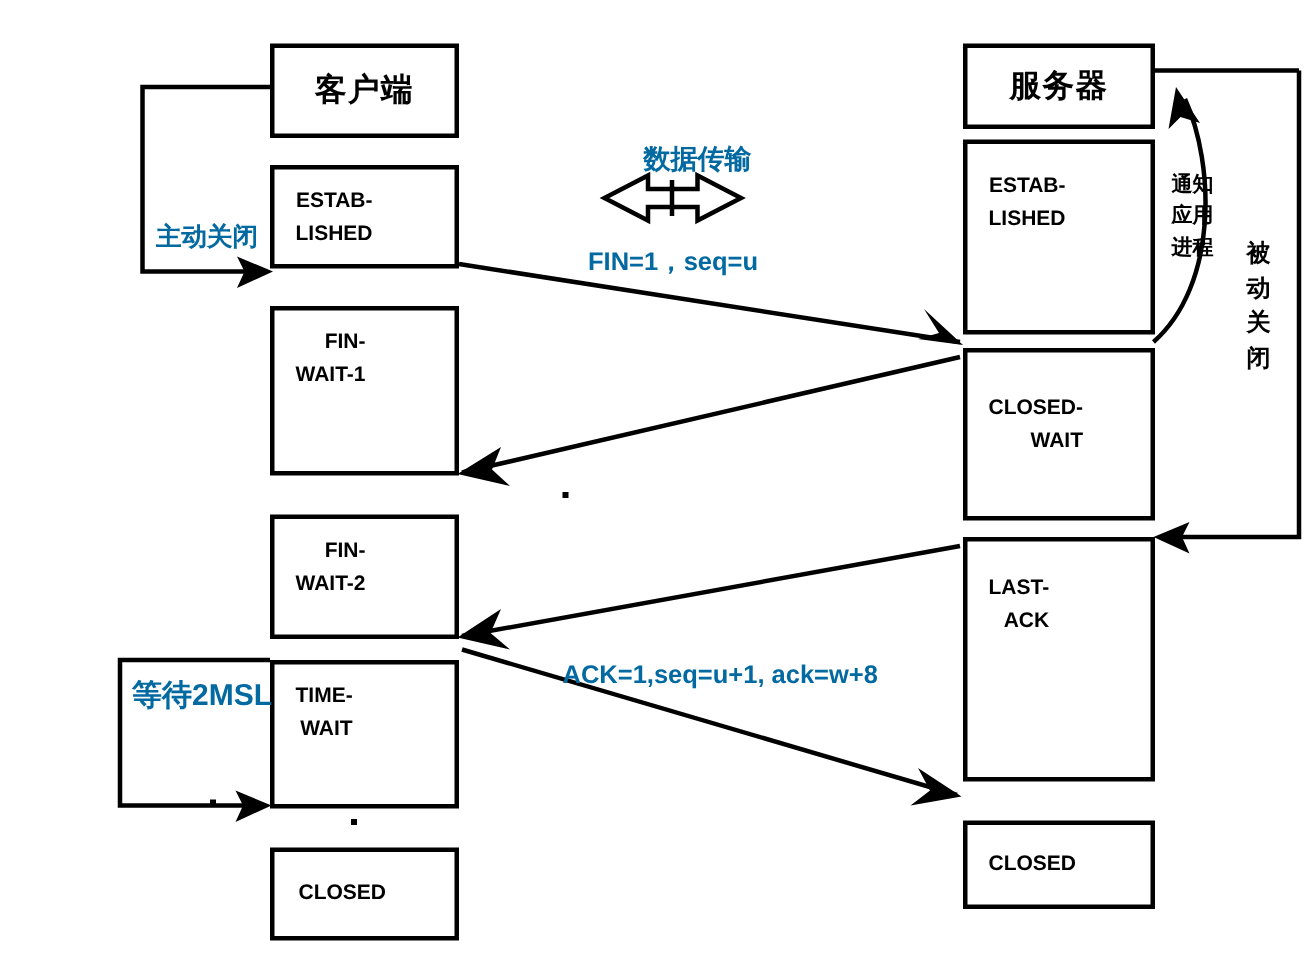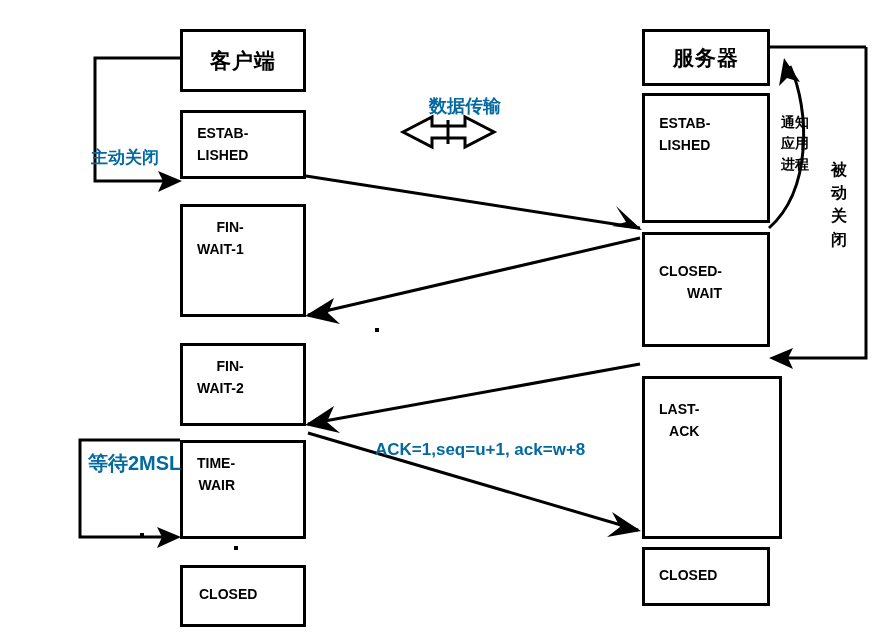--- a/index.html
+++ b/index.html
@@ -137,46 +137,46 @@
 WAIT-1</div>
   </div>
 
   <div class="box state" style="left:180px;top:343px;width:126px;height:83px;">
     <div class="txt">FIN-
 WAIT-2</div>
   </div>
 
   <div class="box state" style="left:180px;top:440px;width:126px;height:99px;">
     <div class="txt">TIME-
-WAIR</div>
+WAIT</div>
   </div>
 
   <div class="box state pad2" style="left:180px;top:565px;width:126px;height:62px;">
     <div class="txt" style="top:16px;">CLOSED</div>
   </div>
 
-  <div class="lbl cn" style="left:91px;top:146px;">主动关闭</div>
+  <div class="lbl cn" style="left:104px;top:146px;">主动关闭</div>
 
   <div class="lbl small" style="left:88px;top:450px;font-size:20px;">等待2MSL</div>
 
   <div class="box hdr" style="left:642px;top:29px;width:128px;height:57px;">
     <div class="txt">服务器</div>
   </div>
 
   <div class="box state" style="left:642px;top:93px;width:128px;height:130px;">
     <div class="txt" style="top:17px;">ESTAB-
 LISHED</div>
   </div>
 
   <div class="box state" style="left:642px;top:232px;width:128px;height:115px;">
     <div class="txt" style="top:26px;">CLOSED-
 WAIT</div>
   </div>
 
-  <div class="box state" style="left:642px;top:376px;width:140px;height:163px;">
+  <div class="box state" style="left:642px;top:358px;width:128px;height:163px;">
     <div class="txt" style="top:20px;">LAST-
 ACK</div>
   </div>
 
   <div class="box state" style="left:642px;top:547px;width:128px;height:59px;">
     <div class="txt" style="top:15px;">CLOSED</div>
   </div>
 
   <div class="stack3" style="left:778px;top:88px;">
     <div>通知</div>
@@ -186,20 +186,21 @@
 
   <div class="vert" style="left:828px;top:158px;">
     <div>被</div>
     <div>动</div>
     <div>关</div>
     <div>闭</div>
   </div>
 
   <div class="lbl cn" style="left:429px;top:94px;font-size:18px;">数据传输</div>
 
+  <div class="lbl msg" style="left:392px;top:163px;">FIN=1，seq=u</div>
 
 
 
   <div class="lbl msg" style="left:375px;top:440px;">ACK=1,seq=u+1, ack=w+8</div>
 
   <div class="dot" style="left:375px;top:328px;"></div>
   <div class="dot" style="left:234px;top:546px;"></div>
   <div class="dot" style="left:140px;top:533px;"></div>
 
 </div>

